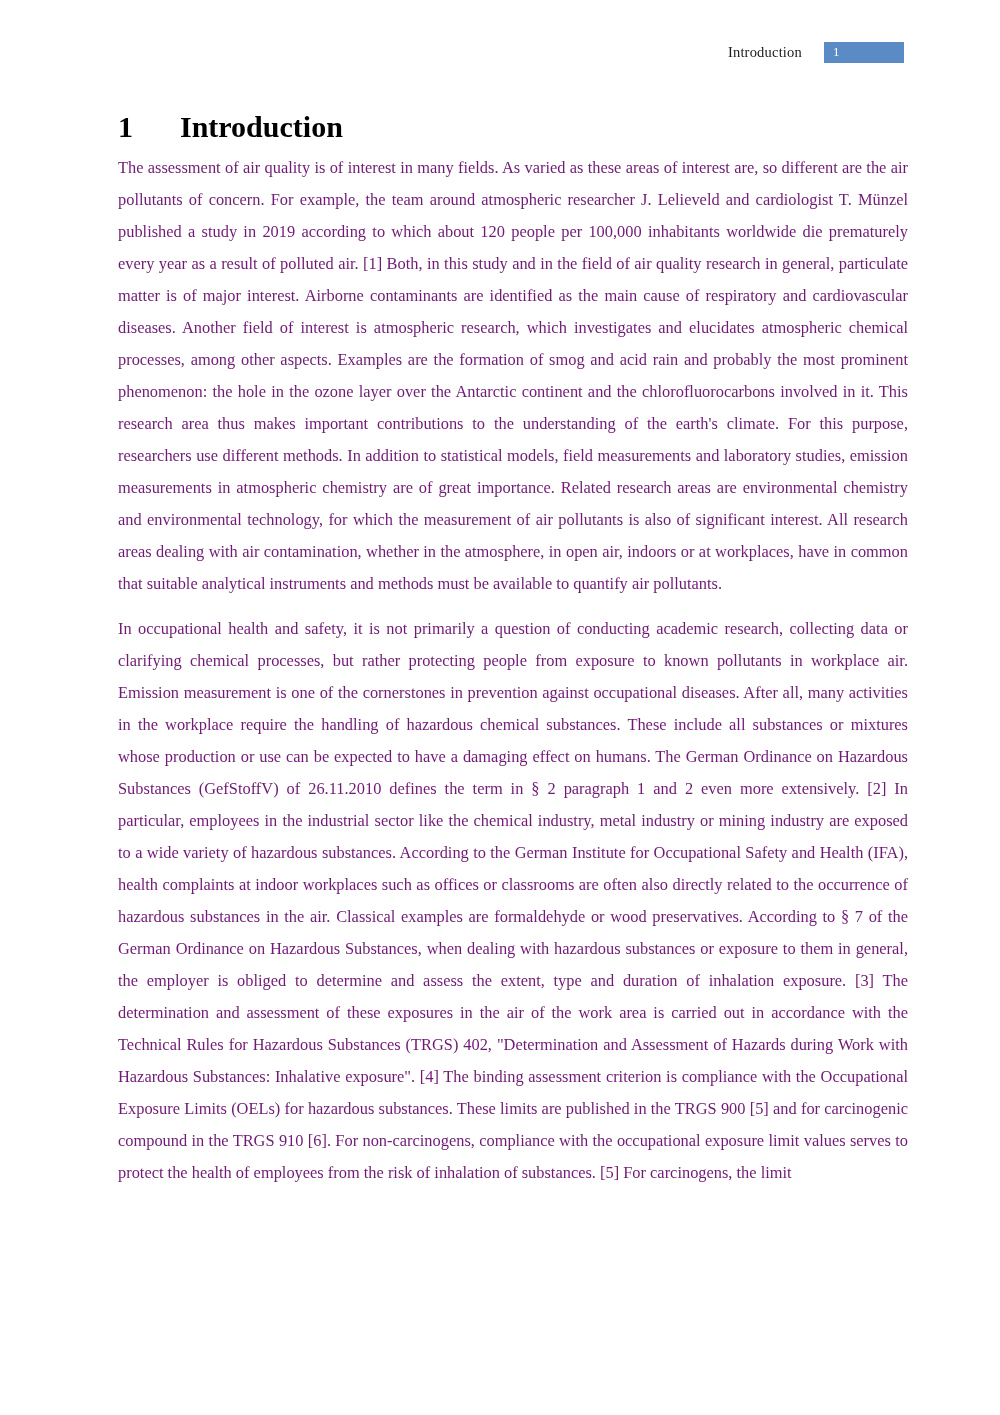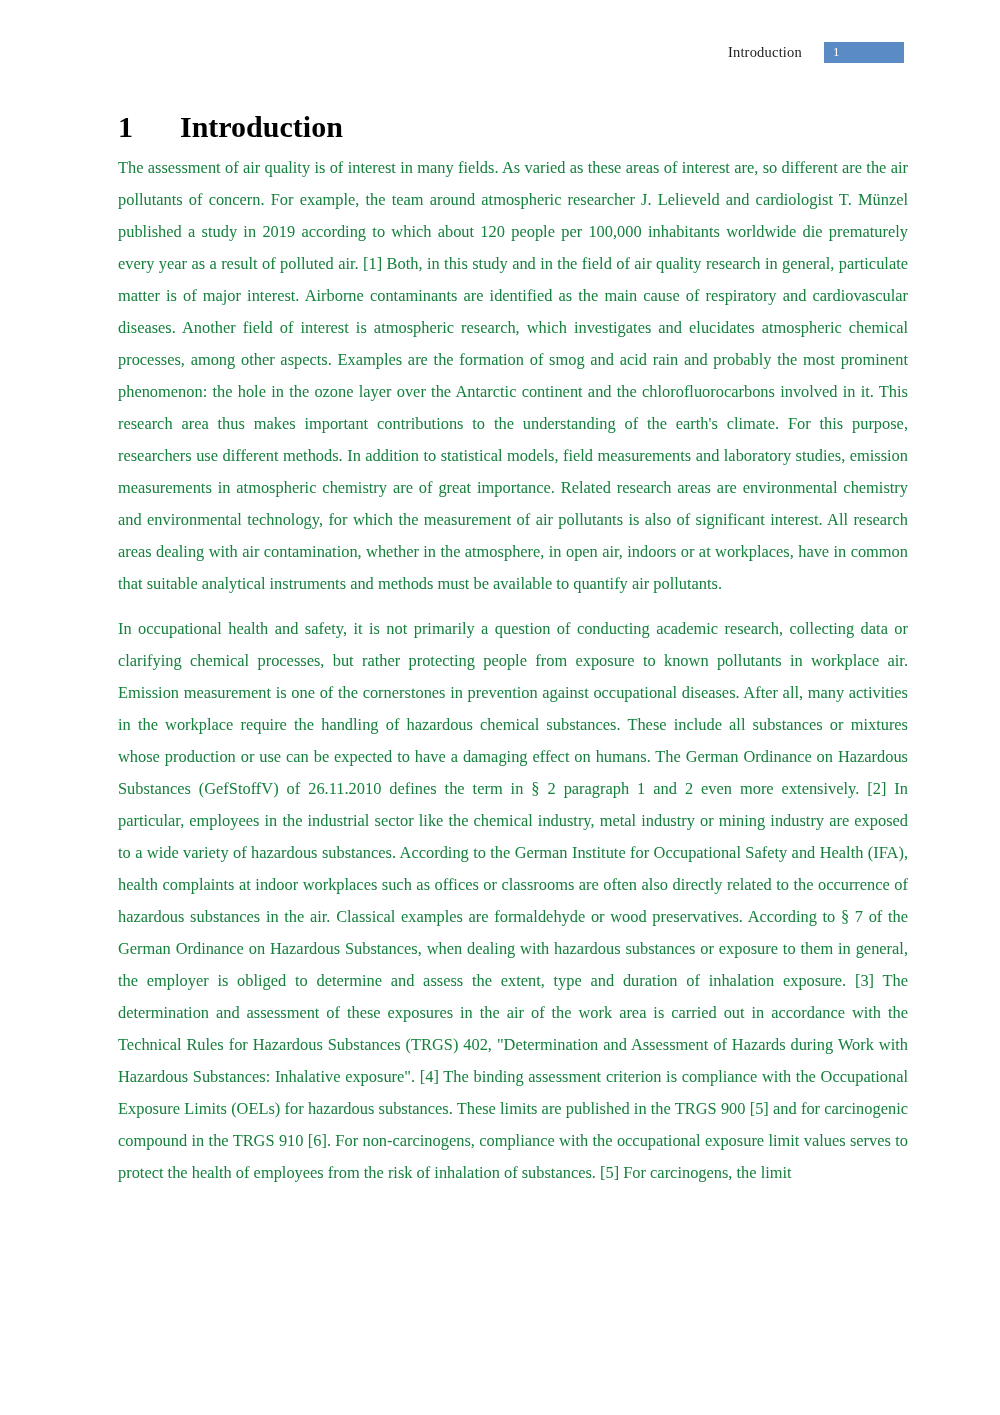--- a/index.html
+++ b/index.html
@@ -82,21 +82,21 @@
     left: 118px;
     width: 790px;
   }
   .body-text p {
     margin: 0 0 13px 0;
     font-size: 16.4px;
     line-height: 32px;
     text-align: justify;
     text-justify: inter-word;
     font-family: "Liberation Serif", serif;
-    color: #15803d;
+    color: #701a75;
   }
   .body-text p:last-child {
     margin-bottom: 0;
   }
 </style>
 </head>
 <body>
 
 <div class="page">
 

